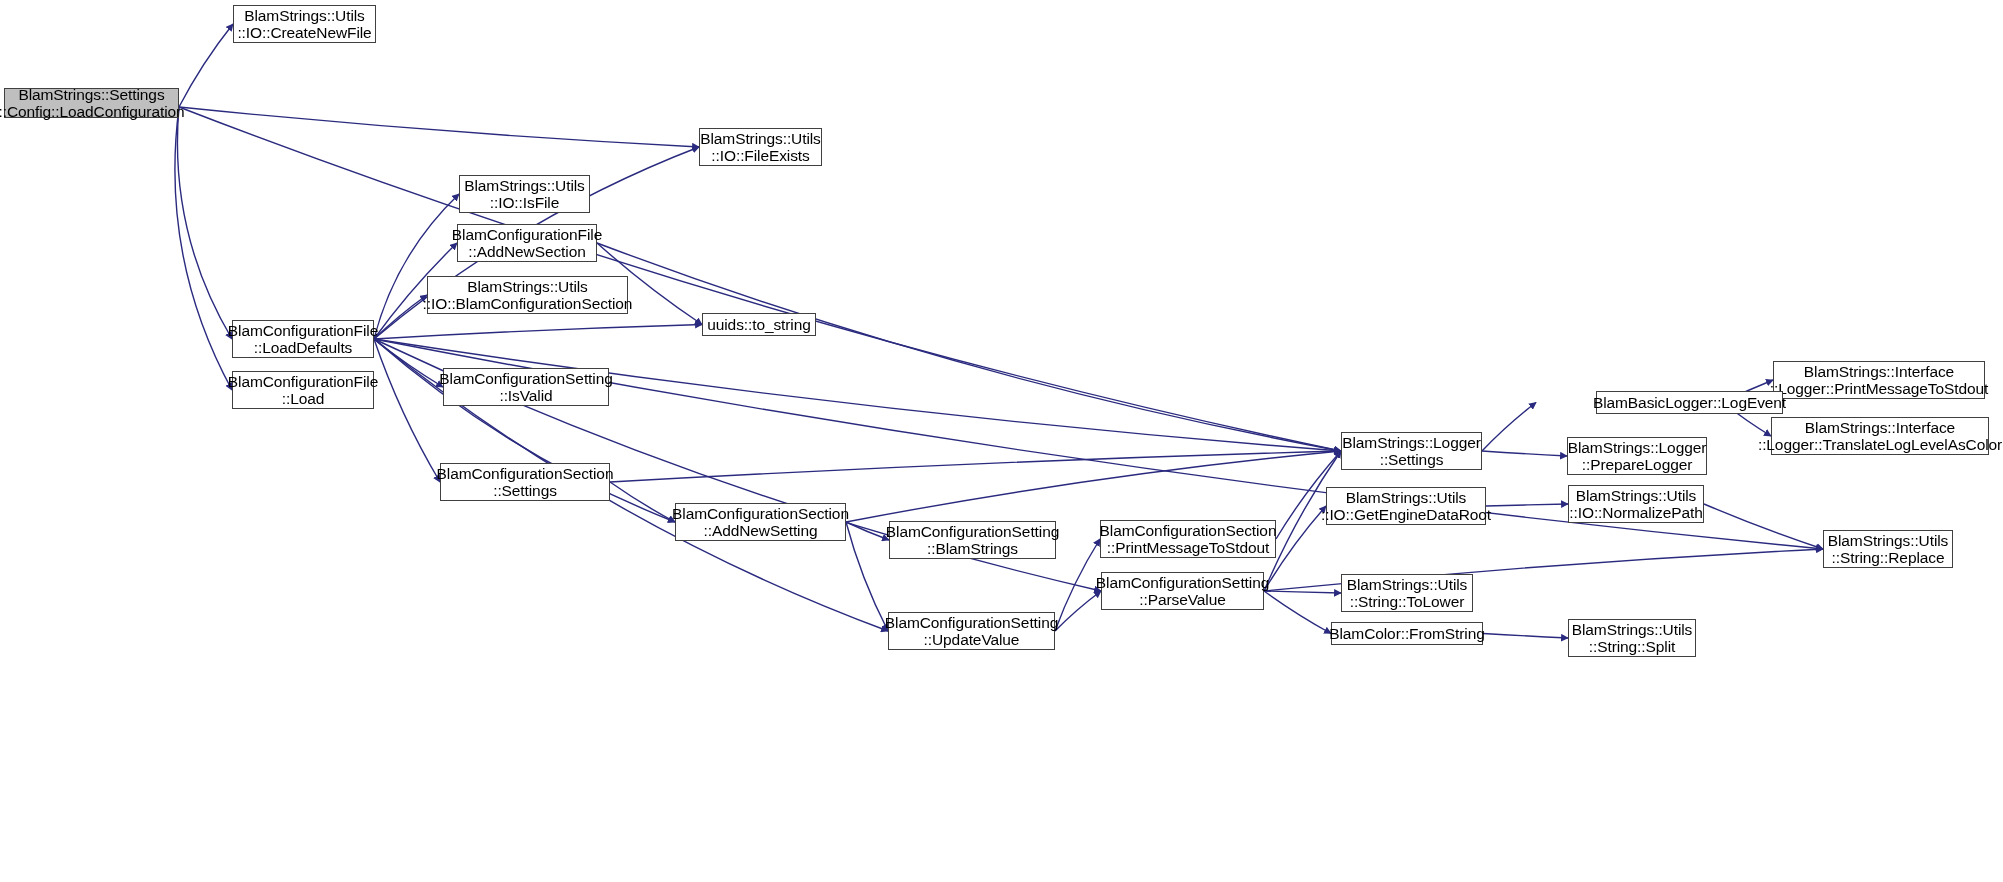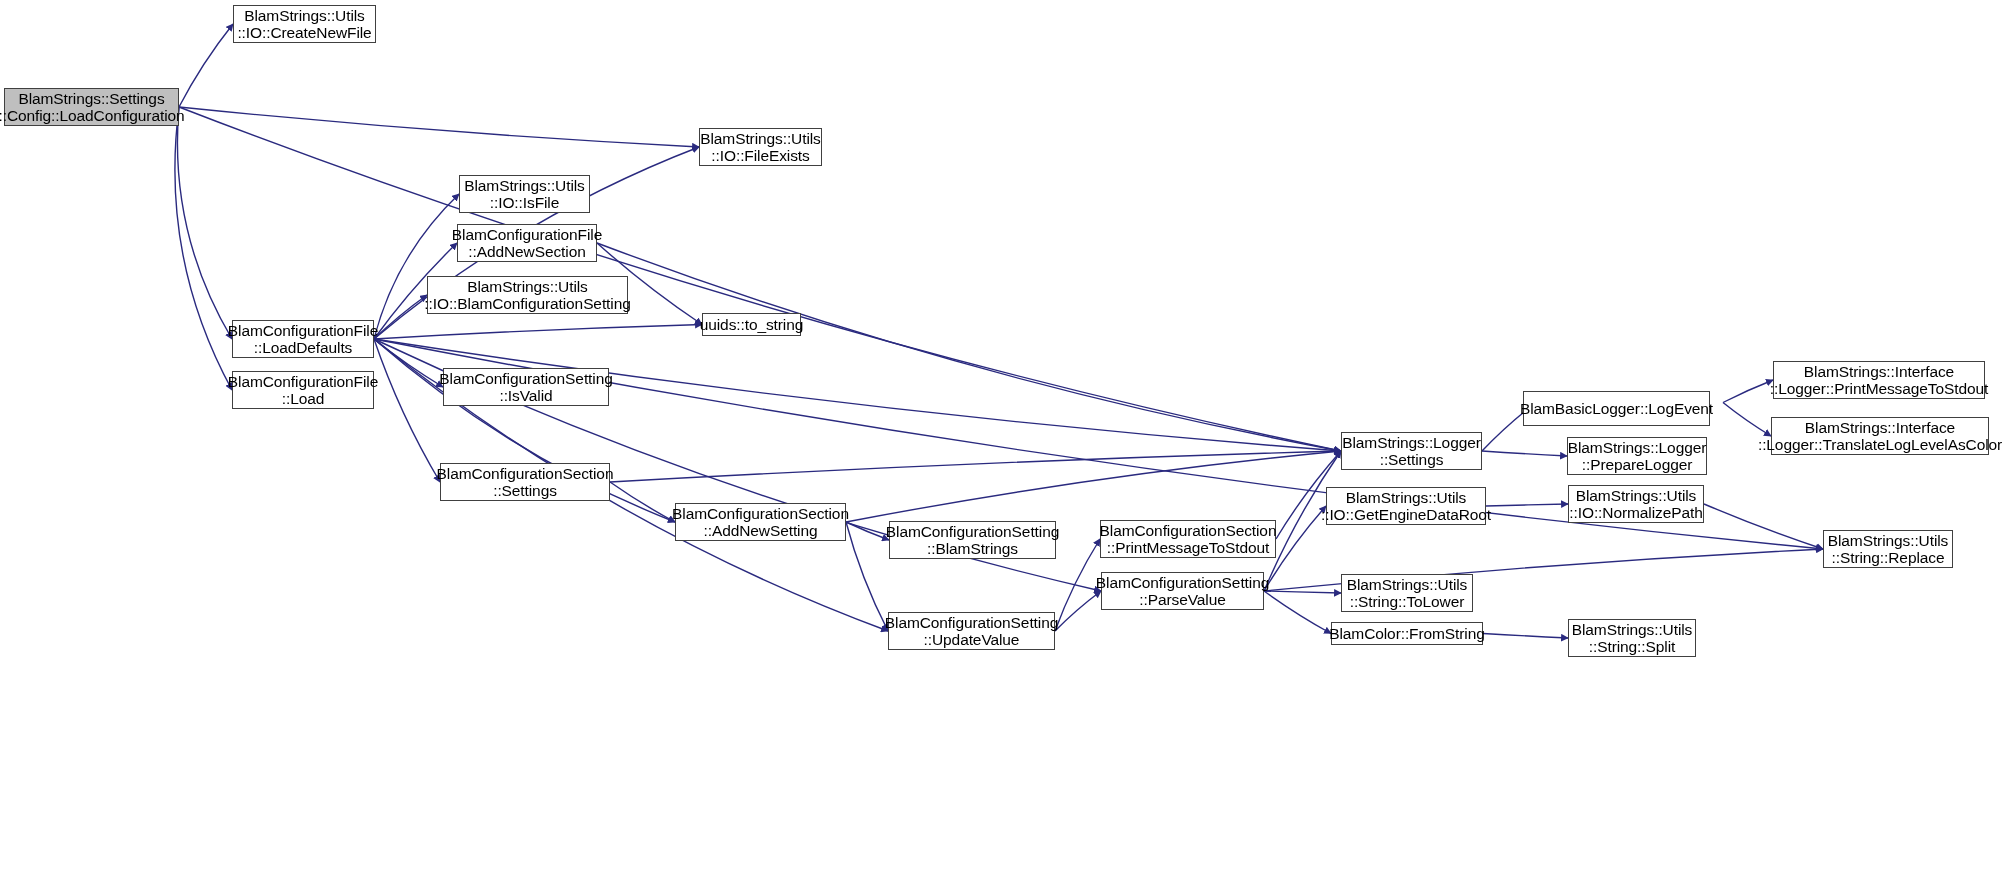--- a/index.html
+++ b/index.html
@@ -94,31 +94,31 @@
         <path d="M 1704 504 Q 1762.5808058576936 528.9307578429883 1823 549" fill="none" stroke="#2a2a7f" stroke-width="1.4" marker-end="url(#arrow)"></path>
         <path d="M 1483 633.5 Q 1525.4862611516962 636.0095115790717 1568 638" fill="none" stroke="#2a2a7f" stroke-width="1.4" marker-end="url(#arrow)"></path>
         <path d="M 1482 451 Q 1507.1284463640895 424.6662083229038 1536 402.5" fill="none" stroke="#2a2a7f" stroke-width="1.4" marker-end="url(#arrow)"></path>
         <path d="M 1482 451 Q 1524.4830440161616 453.78825172525427 1567 456" fill="none" stroke="#2a2a7f" stroke-width="1.4" marker-end="url(#arrow)"></path>
         <path d="M 1723 402.5 Q 1747.466782397396 390.0650719942131 1773 380" fill="none" stroke="#2a2a7f" stroke-width="1.4" marker-end="url(#arrow)"></path>
         <path d="M 1723 402.5 Q 1745.8927847001705 420.8364577430391 1771 436" fill="none" stroke="#2a2a7f" stroke-width="1.4" marker-end="url(#arrow)"></path>
       </g>
   </svg>
   <div id="node-layer">
       <div class="node" style="left: 233px; top: 5px; width: 143px; height: 38px;"><span class="ln">BlamStrings::Utils</span><span class="ln">::IO::CreateNewFile</span></div>
-      <div class="node root" style="left: 4px; top: 88px; width: 175px; height: 38px;"><span class="ln">BlamStrings::Settings</span><span class="ln">::Config::LoadConfiguration</span></div>
+      <div class="node root" style="left: 4px; top: 88px; width: 175px; height: 30px;"><span class="ln">BlamStrings::Settings</span><span class="ln">::Config::LoadConfiguration</span></div>
       <div class="node" style="left: 699px; top: 128px; width: 123px; height: 38px;"><span class="ln">BlamStrings::Utils</span><span class="ln">::IO::FileExists</span></div>
       <div class="node" style="left: 459px; top: 175px; width: 131px; height: 38px;"><span class="ln">BlamStrings::Utils</span><span class="ln">::IO::IsFile</span></div>
       <div class="node" style="left: 457px; top: 224px; width: 140px; height: 38px;"><span class="ln">BlamConfigurationFile</span><span class="ln">::AddNewSection</span></div>
-      <div class="node" style="left: 427px; top: 276px; width: 201px; height: 38px;"><span class="ln">BlamStrings::Utils</span><span class="ln">::IO::BlamConfigurationSetting</span></div>
-      <div class="node" style="left: 702px; top: 313px; width: 99px; height: 23px;"><span class="ln">uuids::to_string</span></div>
+      <div class="node" style="left: 427px; top: 276px; width: 201px; height: 38px;"><span class="ln">BlamStrings::Utils</span><span class="ln">::IO::BlamConfigurationSection</span></div>
+      <div class="node" style="left: 702px; top: 313px; width: 114px; height: 23px;"><span class="ln">uuids::to_string</span></div>
       <div class="node" style="left: 232px; top: 320px; width: 142px; height: 38px;"><span class="ln">BlamConfigurationFile</span><span class="ln">::LoadDefaults</span></div>
       <div class="node" style="left: 443px; top: 368px; width: 166px; height: 38px;"><span class="ln">BlamConfigurationSetting</span><span class="ln">::IsValid</span></div>
       <div class="node" style="left: 232px; top: 371px; width: 142px; height: 38px;"><span class="ln">BlamConfigurationFile</span><span class="ln">::Load</span></div>
       <div class="node" style="left: 1773px; top: 361px; width: 212px; height: 38px;"><span class="ln">BlamStrings::Interface</span><span class="ln">::Logger::PrintMessageToStdout</span></div>
-      <div class="node" style="left: 1523px; top: 391px; width: 187px; height: 35px; justify-content: center;"><span class="ln">BlamBasicLogger::LogEvent</span></div>
+      <div class="node" style="left: 1596px; top: 391px; width: 187px; height: 23px; justify-content: center;"><span class="ln">BlamBasicLogger::LogEvent</span></div>
       <div class="node" style="left: 1771px; top: 417px; width: 218px; height: 38px;"><span class="ln">BlamStrings::Interface</span><span class="ln">::Logger::TranslateLogLevelAsColor</span></div>
       <div class="node" style="left: 1341px; top: 432px; width: 141px; height: 38px;"><span class="ln">BlamStrings::Logger</span><span class="ln">::Settings</span></div>
       <div class="node" style="left: 1567px; top: 437px; width: 140px; height: 38px;"><span class="ln">BlamStrings::Logger</span><span class="ln">::PrepareLogger</span></div>
       <div class="node" style="left: 440px; top: 463px; width: 170px; height: 38px;"><span class="ln">BlamConfigurationSection</span><span class="ln">::Settings</span></div>
       <div class="node" style="left: 1568px; top: 485px; width: 136px; height: 38px;"><span class="ln">BlamStrings::Utils</span><span class="ln">::IO::NormalizePath</span></div>
       <div class="node" style="left: 1326px; top: 487px; width: 160px; height: 38px;"><span class="ln">BlamStrings::Utils</span><span class="ln">::IO::GetEngineDataRoot</span></div>
       <div class="node" style="left: 675px; top: 503px; width: 171px; height: 38px;"><span class="ln">BlamConfigurationSection</span><span class="ln">::AddNewSetting</span></div>
       <div class="node" style="left: 889px; top: 521px; width: 167px; height: 38px;"><span class="ln">BlamConfigurationSetting</span><span class="ln">::BlamStrings</span></div>
       <div class="node" style="left: 1100px; top: 520px; width: 176px; height: 38px;"><span class="ln">BlamConfigurationSection</span><span class="ln">::PrintMessageToStdout</span></div>
       <div class="node" style="left: 1823px; top: 530px; width: 130px; height: 38px;"><span class="ln">BlamStrings::Utils</span><span class="ln">::String::Replace</span></div>

